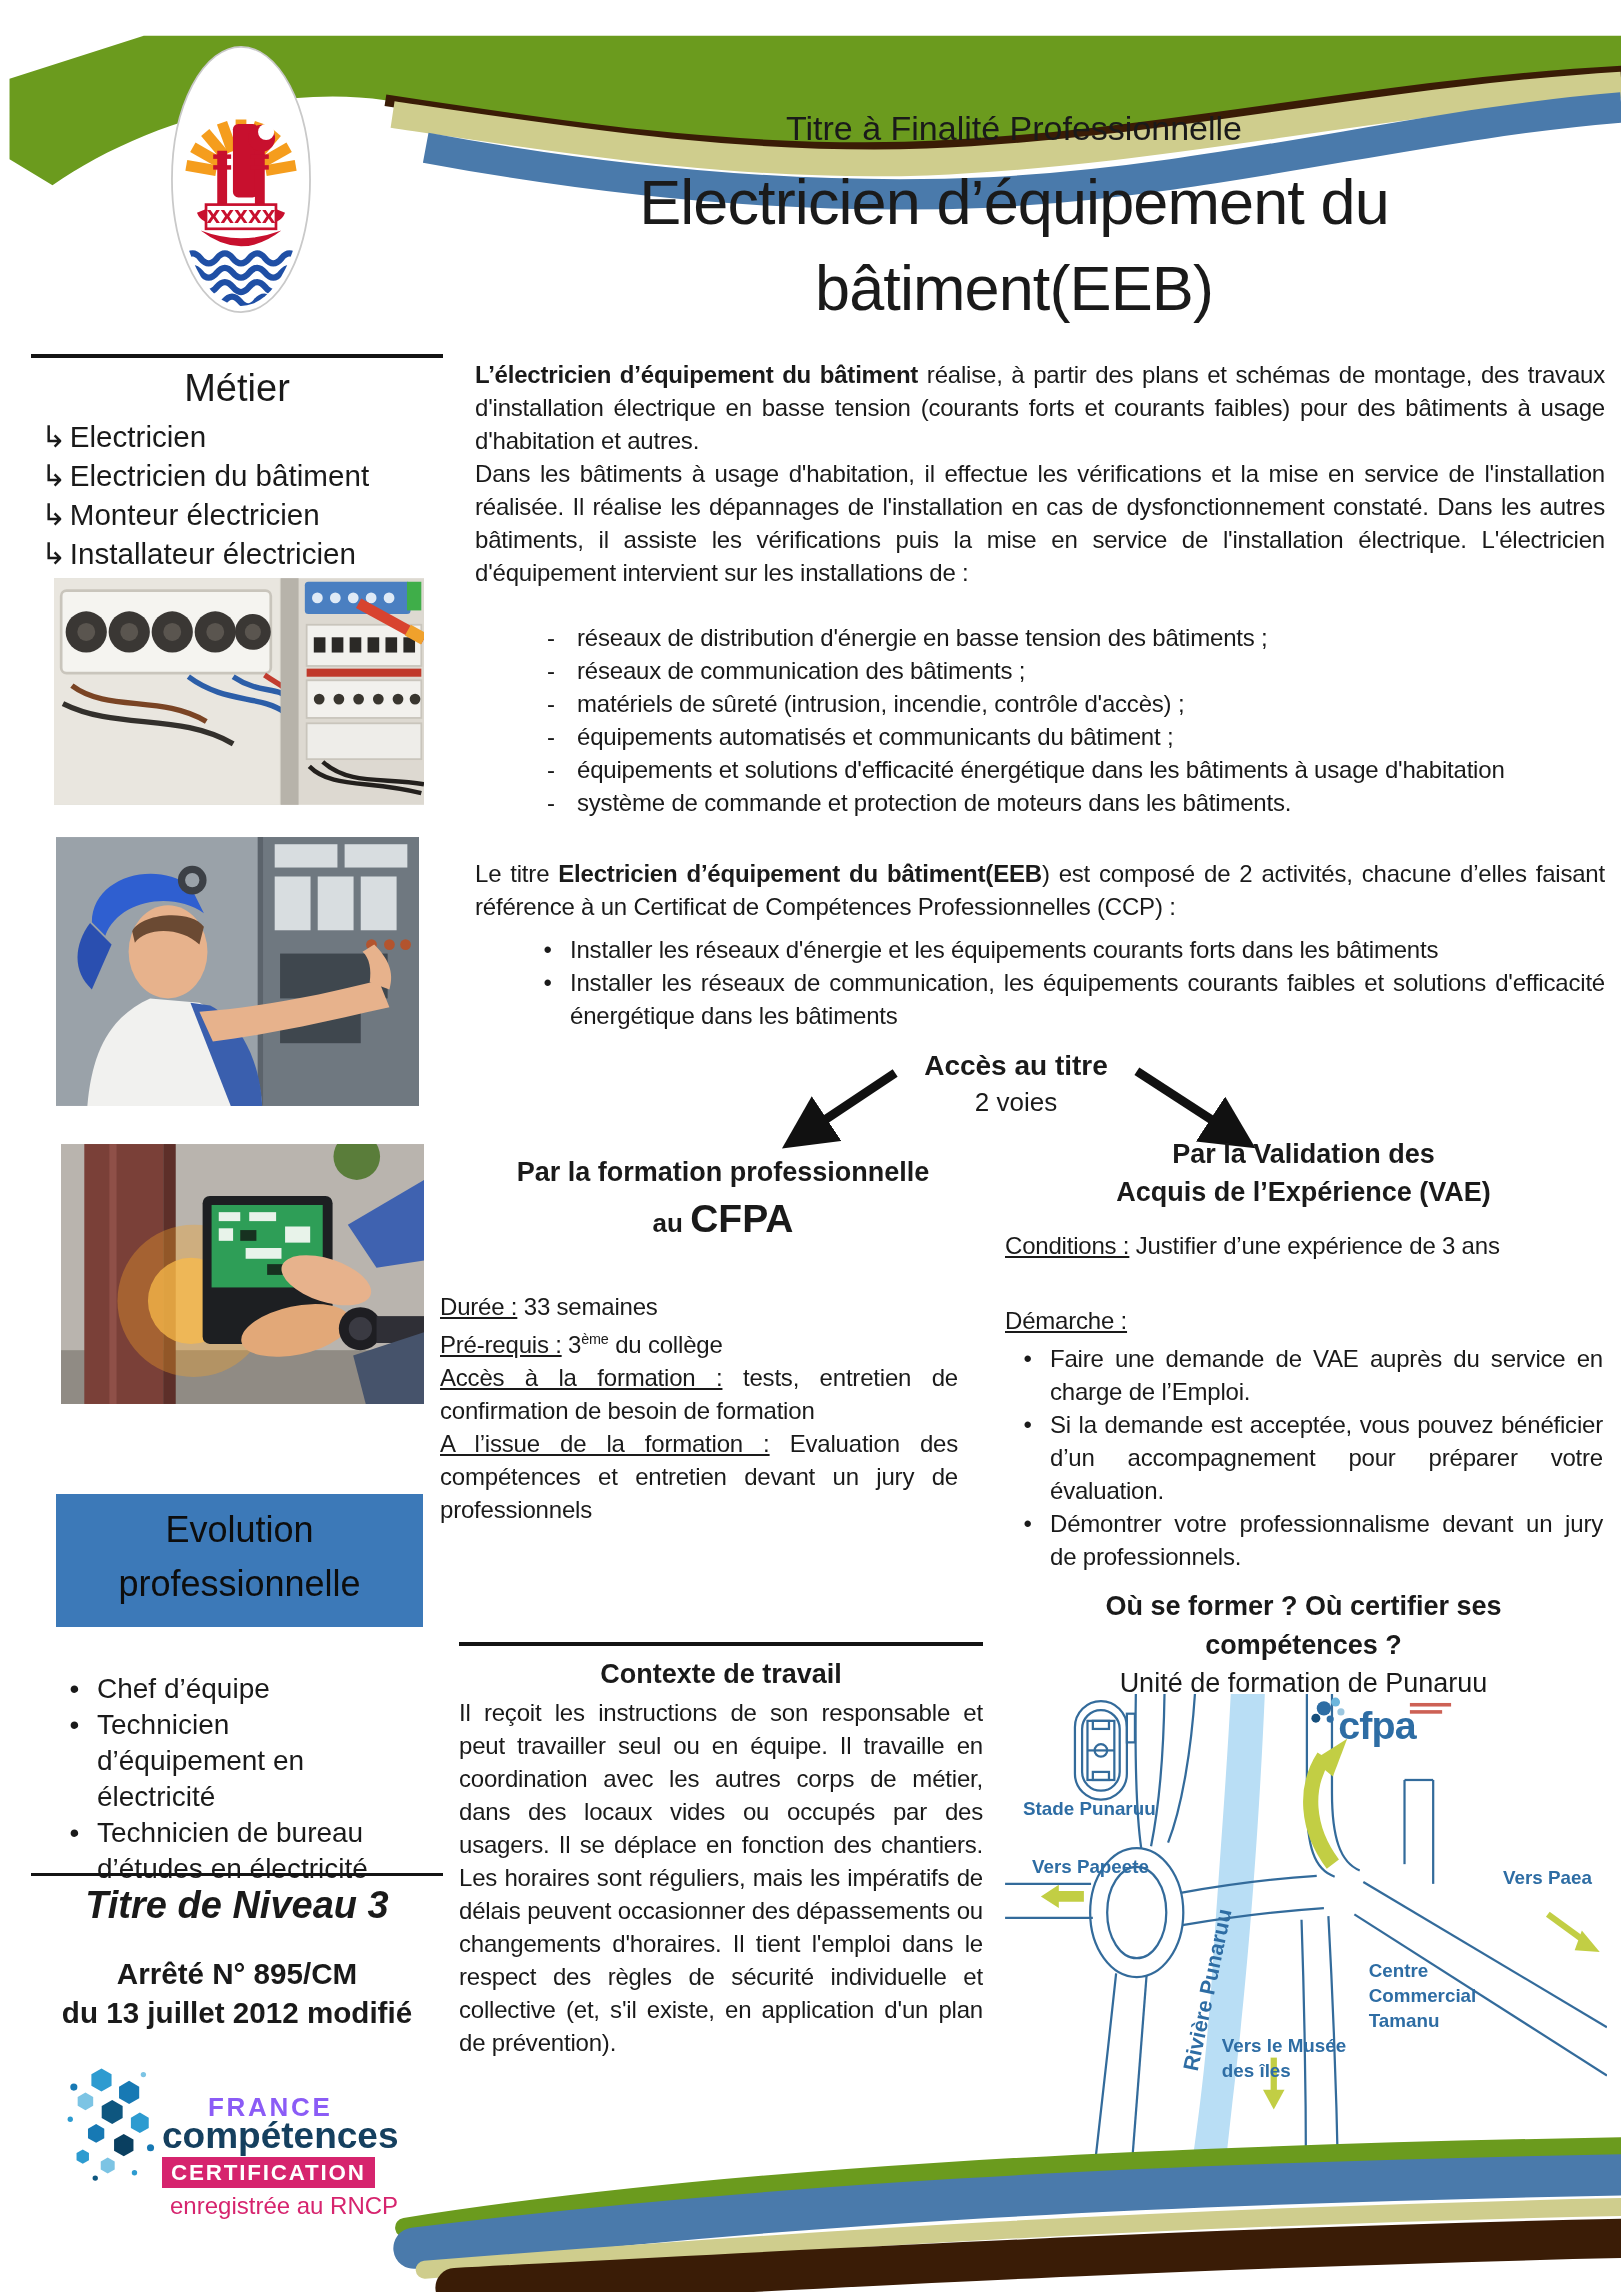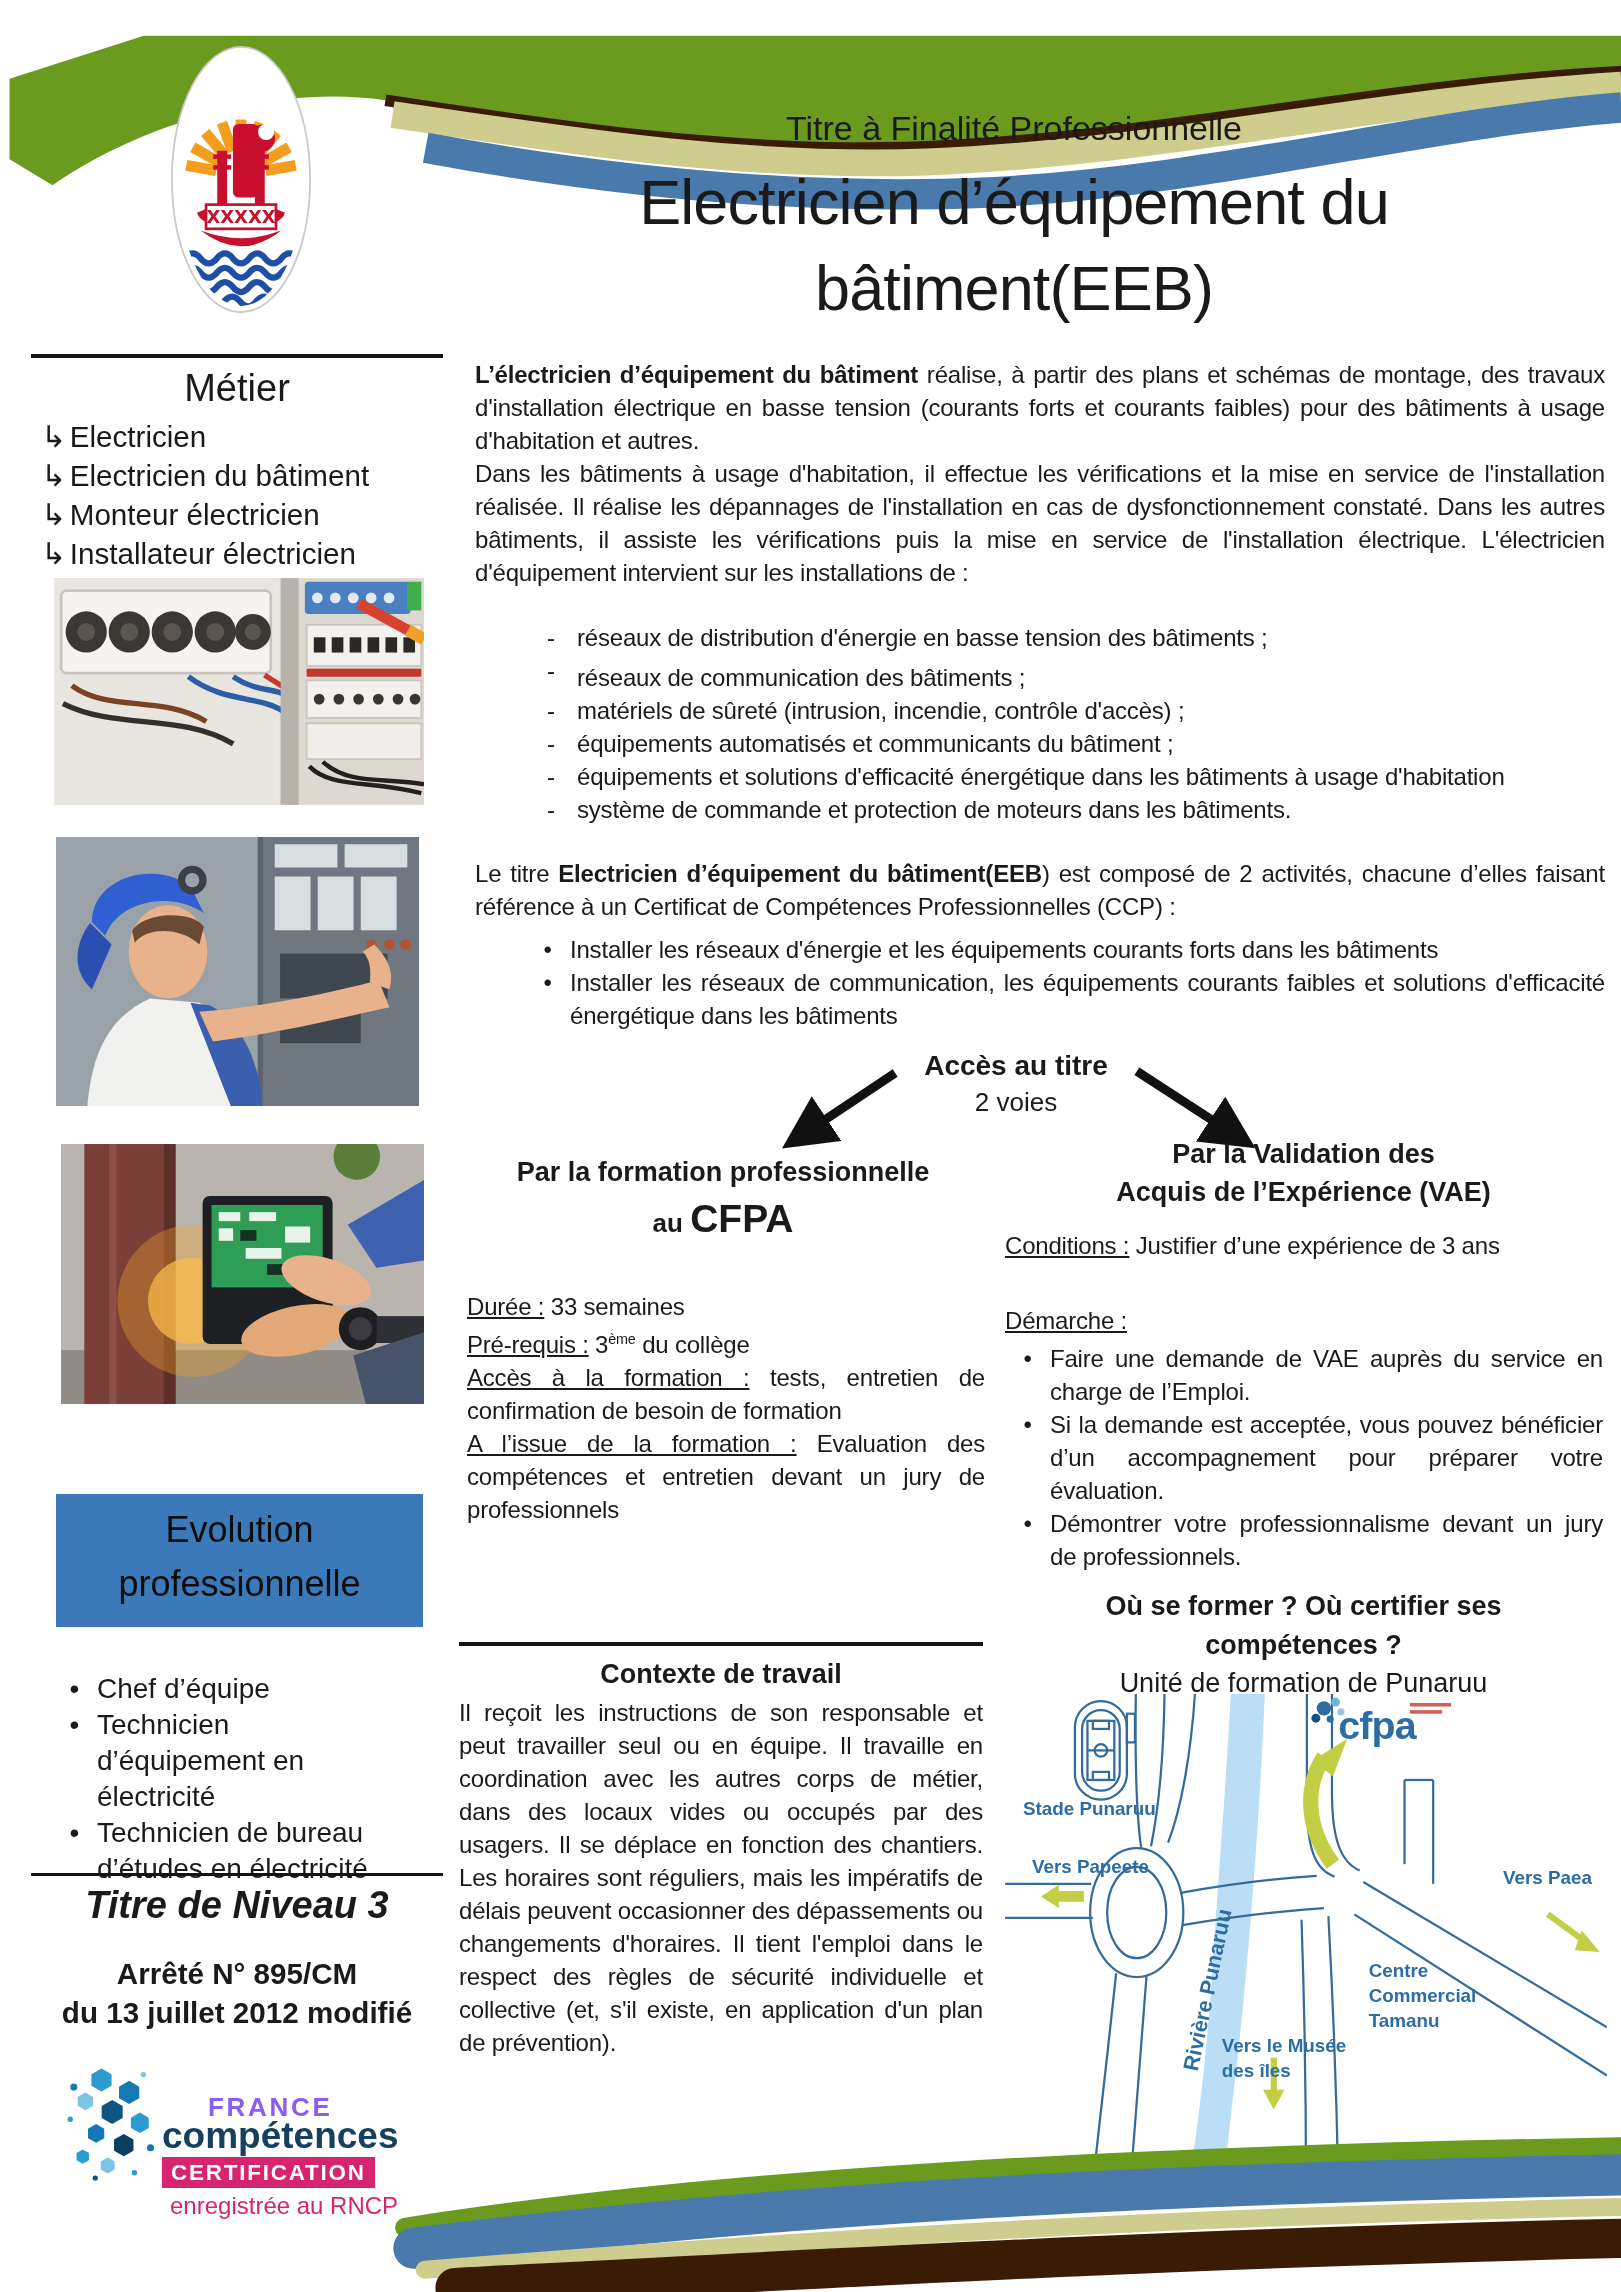--- a/index.html
+++ b/index.html
@@ -235,21 +235,21 @@
     <div>Dans les bâtiments à usage d'habitation, il effectue les vérifications et la mise en service de l'installation réalisée. Il réalise les dépannages de l'installation en cas de dysfonctionnement constaté. Dans les autres bâtiments, il assiste les vérifications puis la mise en service de l'installation électrique. L'électricien d'équipement intervient sur les installations de :</div>
   </div>
 
   <div class="abs bodytxt" style="left:525px;top:621px;width:1080px;">
     <div class="dashrow">
         <div class="dashcol">-</div>
         <div class="just" style="flex:1;">réseaux de distribution d'énergie en basse tension des bâtiments ;</div>
       </div>
     <div class="dashrow">
         <div class="dashcol">-</div>
-        <div class="just" style="flex:1;margin-top:7px;">réseaux de communication des bâtiments ;</div>
+        <div class="just" style="flex:1;">réseaux de communication des bâtiments ;</div>
       </div>
     <div class="dashrow">
         <div class="dashcol">-</div>
         <div class="just" style="flex:1;">matériels de sûreté (intrusion, incendie, contrôle d'accès) ;</div>
       </div>
     <div class="dashrow">
         <div class="dashcol">-</div>
         <div class="just" style="flex:1;">équipements automatisés et communicants du bâtiment ;</div>
       </div>
     <div class="dashrow">
@@ -285,21 +285,21 @@
       </marker>
     </defs>
     <line x1="170" y1="12" x2="56" y2="88" stroke="#111" stroke-width="10" marker-end="url(#ah)"></line>
     <line x1="440" y1="10" x2="560" y2="88" stroke="#111" stroke-width="10" marker-end="url(#ah)"></line>
   </svg>
 
   <div class="abs ctr h-mid" style="left:461px;top:1157px;width:524px;">Par la formation professionnelle</div>
   <div class="abs ctr" style="left:461px;top:1197px;width:524px;">
     <span class="b" style="font-size:26px;">au </span><span class="b" style="font-size:39px;">CFPA</span>
   </div>
-  <div class="abs bodytxt just" style="left:467px;top:1290px;width:518px;">
+  <div class="abs bodytxt just" style="left:440px;top:1290px;width:518px;">
     <div><span class="u">Durée :</span><span> 33 semaines</span></div>
     <div><span class="u">Pré-requis :</span><span> 3</span><sup>ème</sup><span> du collège</span></div>
     <div><span class="u">Accès à la formation :</span><span> tests, entretien de confirmation de besoin de formation</span></div>
     <div><span class="u">A l’issue de la formation :</span><span> Evaluation des compétences et entretien devant un jury de professionnels</span></div>
   </div>
 
   <div class="abs rule" style="left:459px;top:1642px;width:524px;"></div>
   <div class="abs ctr h-mid" style="left:459px;top:1659px;width:524px;">Contexte de travail</div>
   <div class="abs bodytxt just" style="left:459px;top:1696px;width:524px;">Il reçoit les instructions de son responsable et peut travailler seul ou en équipe. Il travaille en coordination avec les autres corps de métier, dans des locaux vides ou occupés par des usagers. Il se déplace en fonction des chantiers. Les horaires sont réguliers, mais les impératifs de délais peuvent occasionner des dépassements ou changements d'horaires. Il tient l'emploi dans le respect des règles de sécurité individuelle et collective (et, s'il existe, en application d'un plan de prévention).</div>
 

